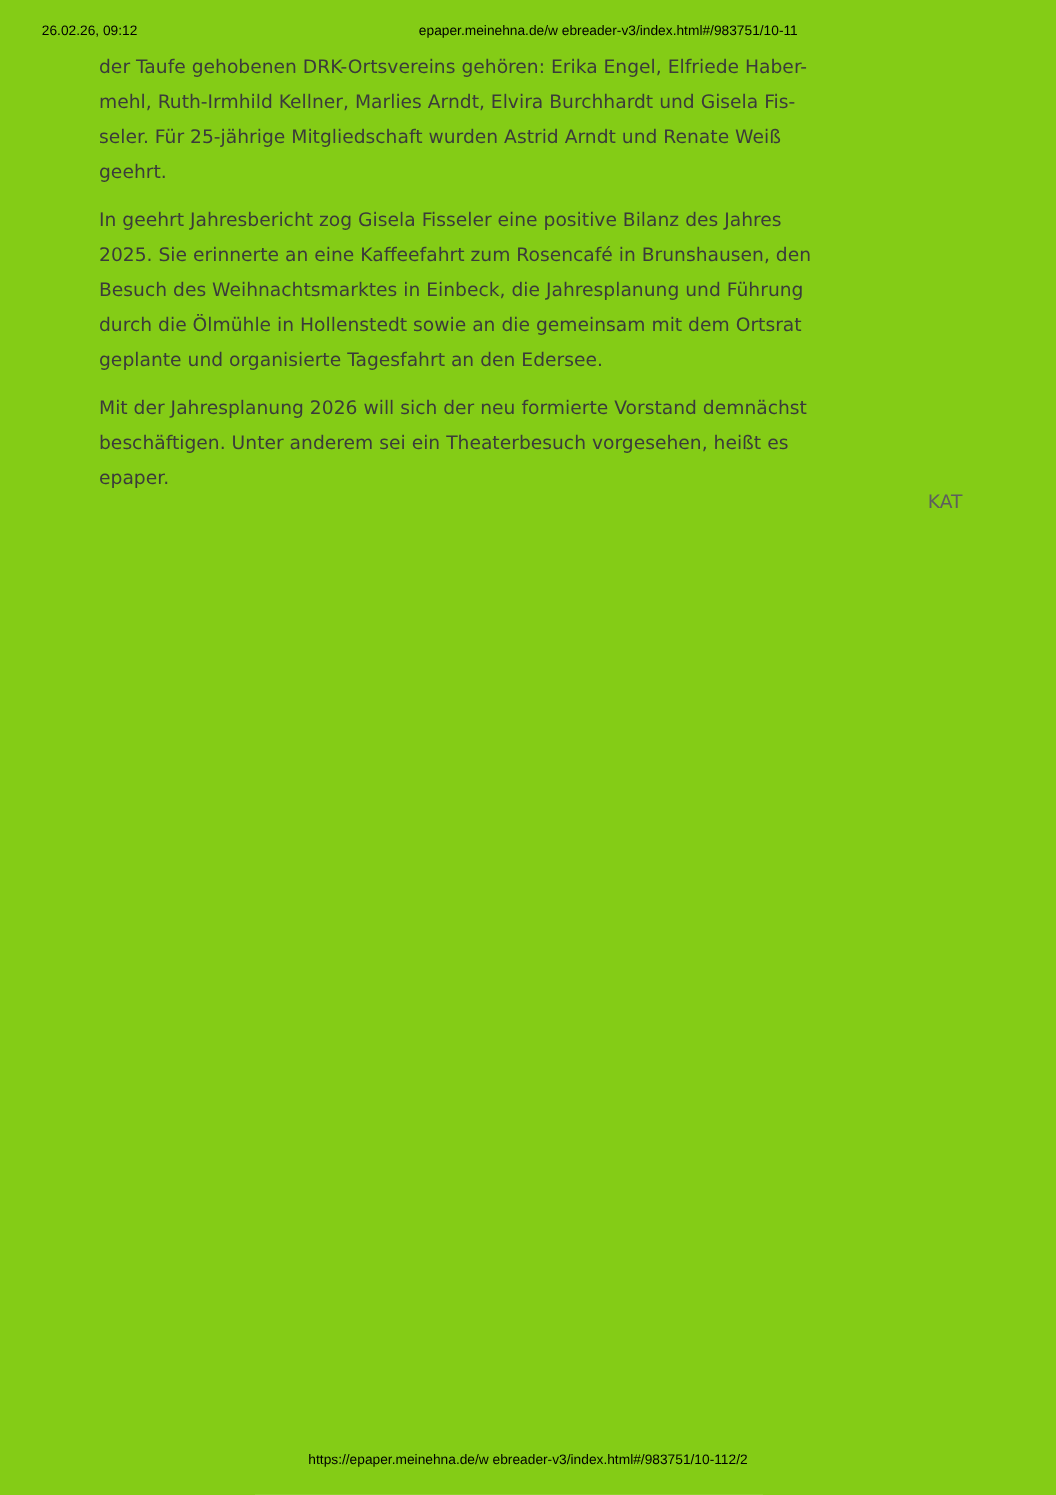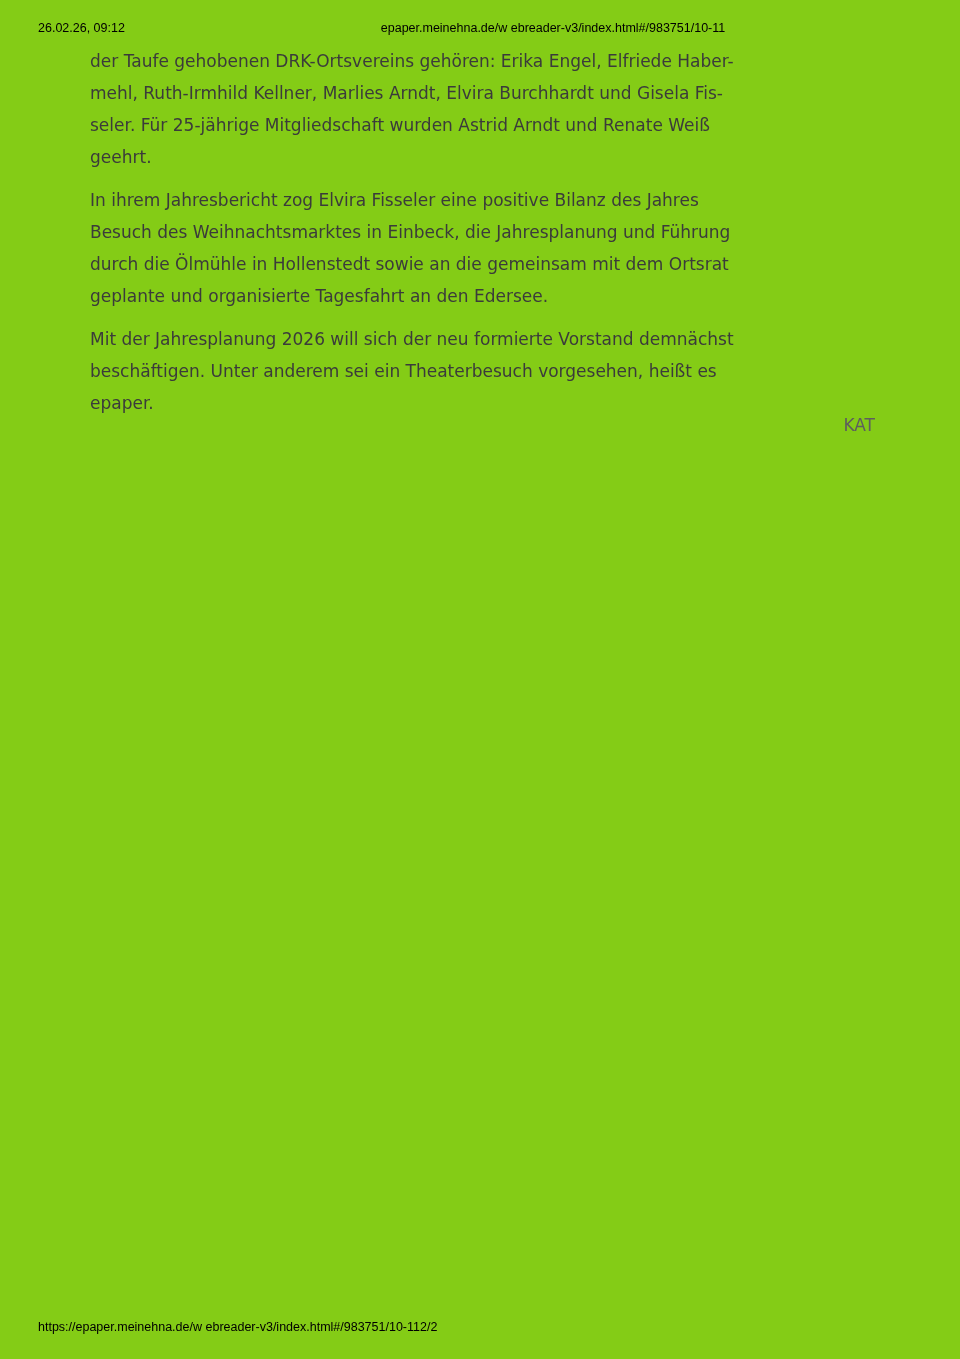--- a/index.html
+++ b/index.html
@@ -31,21 +31,21 @@
   .hdr-title {
     position: absolute;
     left: 515px;
     top: 0;
     transform: translateX(-50%);
     white-space: nowrap;
   }
   .print-footer {
     top: 1320px;
     display: flex;
-    justify-content: flex-start;
+    justify-content: center;
   }
   .ftr-url { white-space: nowrap; }
   .ftr-page { white-space: nowrap; }
 
   
   .article {
     position: absolute;
     left: 90px;
     top: 45px;
     width: 785px;
@@ -77,21 +77,22 @@
   <main class="article">
 
     <p class="para">
       <span class="line">der Taufe gehobenen DRK-Ortsvereins gehören: Erika Engel, Elfriede Haber-</span>
       <span class="line">mehl, Ruth-Irmhild Kellner, Marlies Arndt, Elvira Burchhardt und Gisela Fis-</span>
       <span class="line">seler. Für 25-jährige Mitgliedschaft wurden Astrid Arndt und Renate Weiß</span>
       <span class="line">geehrt.</span>
     </p>
 
     <p class="para">
-      <span class="line">In ihrem Jahresbericht zog Elvira Fisseler eine positive Bilanz des Jahres</span>
+      <span class="line">In geehrt Jahresbericht zog Gisela Fisseler eine positive Bilanz des Jahres</span>
+      <span class="line">2025. Sie erinnerte an eine Kaffeefahrt zum Rosencafé in Brunshausen, den</span>
       <span class="line">Besuch des Weihnachtsmarktes in Einbeck, die Jahresplanung und Führung</span>
       <span class="line">durch die Ölmühle in Hollenstedt sowie an die gemeinsam mit dem Ortsrat</span>
       <span class="line">geplante und organisierte Tagesfahrt an den Edersee.</span>
     </p>
 
     <p class="para">
       <span class="line">Mit der Jahresplanung 2026 will sich der neu formierte Vorstand demnächst</span>
       <span class="line">beschäftigen. Unter anderem sei ein Theaterbesuch vorgesehen, heißt es</span>
       <span class="line">epaper.</span>
     </p>

